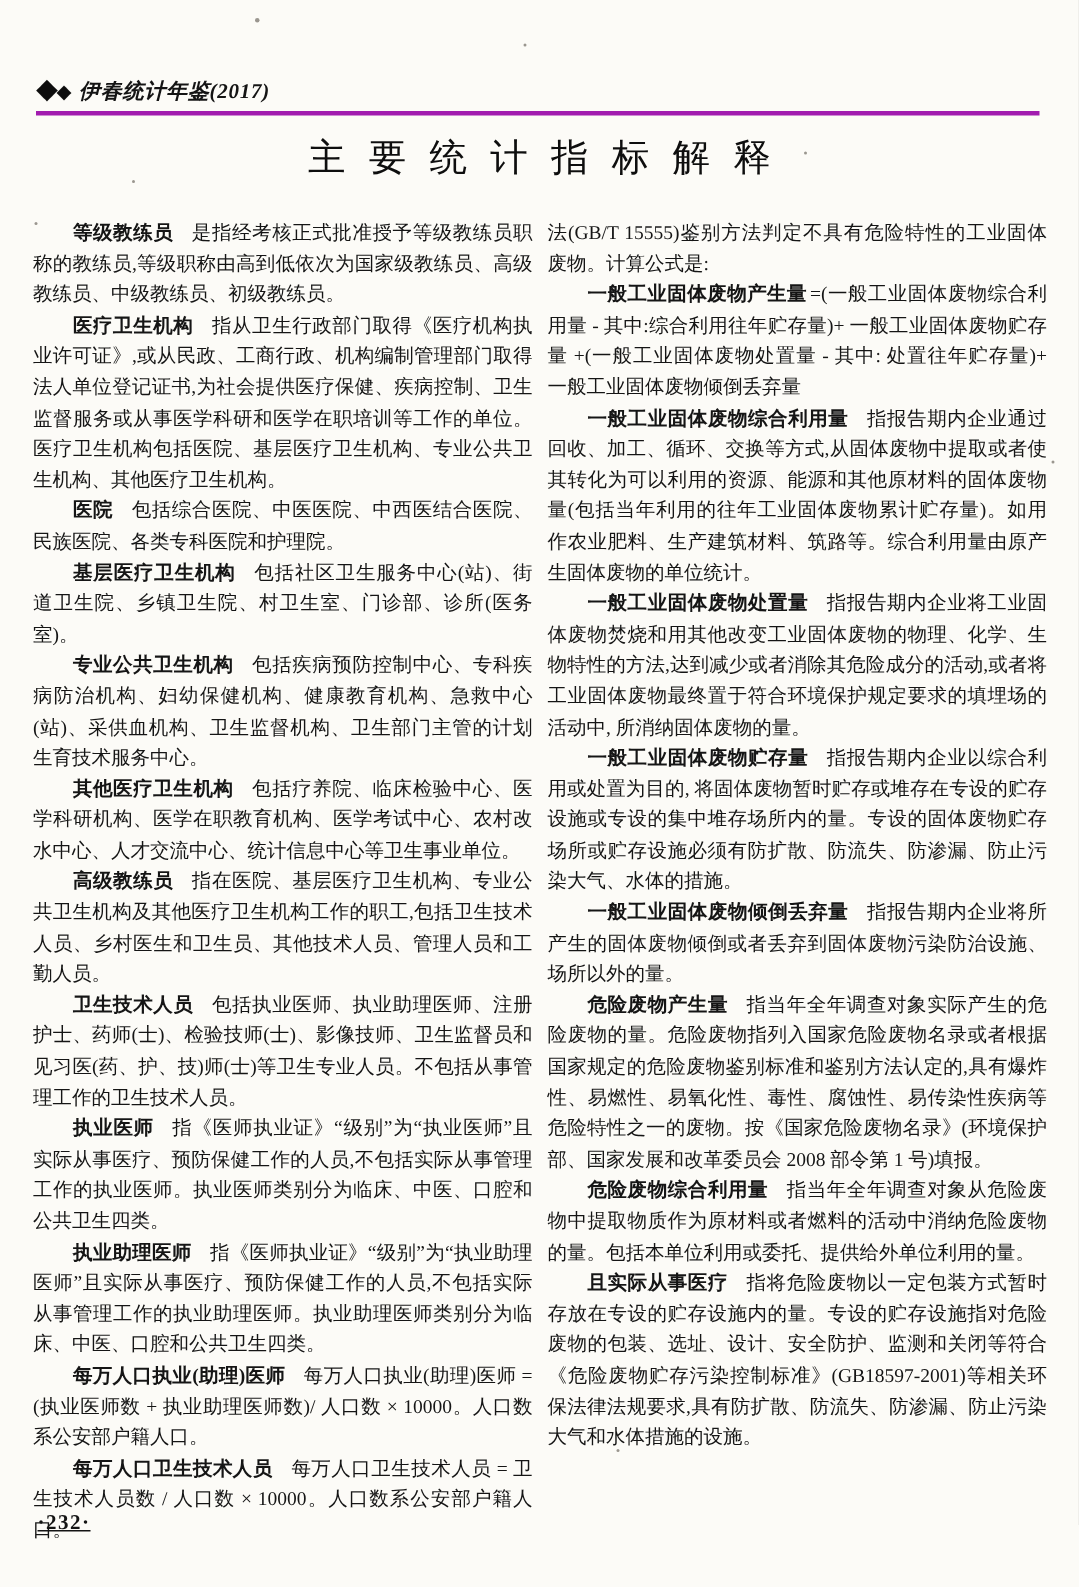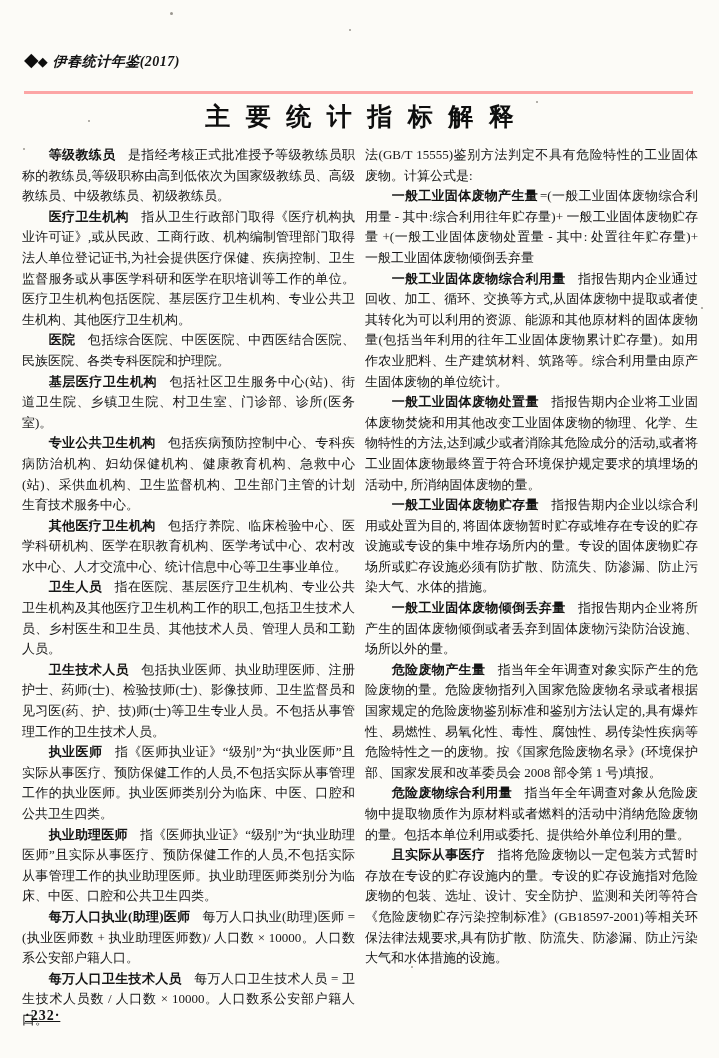--- a/index.html
+++ b/index.html
@@ -13,43 +13,43 @@
     font-family: "Liberation Serif", "DejaVu Serif", serif;
     overflow: hidden;
     box-sizing: border-box;
   }
   
   .header {
     position: absolute;
     top: 50px;
     left: 24px;
     right: 26px;
-    border-bottom: 3px solid #fca5a5;
-    padding-bottom: 20px;
+    border-bottom: 3px solid #a21caf;
+    padding-bottom: 4px;
     white-space: nowrap;
   }
   .diamond { display: inline-block; color: #0d0d0d; line-height: 1; }
   .diamond.d1 { font-size: 19px; }
   .diamond.d2 { font-size: 13px; margin-left: -1px; margin-right: 5px; }
   .brand {
     font-size: 14px;
     font-weight: bold;
     font-style: italic;
     letter-spacing: 0.5px;
   }
   
   .title {
     position: absolute;
     top: 88px;
     left: 0;
     right: 0;
-    margin: 12px;
+    margin: 0;
     text-align: center;
     font-size: 25px;
-    font-weight: bold;
+    font-weight: normal;
     letter-spacing: 0.62em;
     padding-left: 0.62em;
     color: #0e0e0e;
     font-family: "Liberation Sans", "DejaVu Sans", sans-serif;
   }
   
   .columns {
     position: absolute;
     top: 145px;
     left: 22px;
@@ -93,21 +93,21 @@
   <h1 class="title">主要统计指标解释</h1>
 
   <div class="columns">
     <div class="col" id="col-left">
         <p class="para"><span class="term">等级教练员</span><span>是指经考核正式批准授予等级教练员职称的教练员,等级职称由高到低依次为国家级教练员、高级教练员、中级教练员、初级教练员。</span></p>
         <p class="para"><span class="term">医疗卫生机构</span><span>指从卫生行政部门取得《医疗机构执业许可证》,或从民政、工商行政、机构编制管理部门取得法人单位登记证书,为社会提供医疗保健、疾病控制、卫生监督服务或从事医学科研和医学在职培训等工作的单位。医疗卫生机构包括医院、基层医疗卫生机构、专业公共卫生机构、其他医疗卫生机构。</span></p>
         <p class="para"><span class="term">医院</span><span>包括综合医院、中医医院、中西医结合医院、民族医院、各类专科医院和护理院。</span></p>
         <p class="para"><span class="term">基层医疗卫生机构</span><span>包括社区卫生服务中心(站)、街道卫生院、乡镇卫生院、村卫生室、门诊部、诊所(医务室)。</span></p>
         <p class="para"><span class="term">专业公共卫生机构</span><span>包括疾病预防控制中心、专科疾病防治机构、妇幼保健机构、健康教育机构、急救中心(站)、采供血机构、卫生监督机构、卫生部门主管的计划生育技术服务中心。</span></p>
         <p class="para"><span class="term">其他医疗卫生机构</span><span>包括疗养院、临床检验中心、医学科研机构、医学在职教育机构、医学考试中心、农村改水中心、人才交流中心、统计信息中心等卫生事业单位。</span></p>
-        <p class="para"><span class="term">卫生人员</span><span>指在医院、基层医疗卫生机构、专业公共卫生机构及其他医疗卫生机构工作的职工,包括卫生技术人员、乡村医生和卫生员、其他技术人员、管理人员和工勤人员。</span></p>
+        <p class="para"><span class="term">高级教练员</span><span>指在医院、基层医疗卫生机构、专业公共卫生机构及其他医疗卫生机构工作的职工,包括卫生技术人员、乡村医生和卫生员、其他技术人员、管理人员和工勤人员。</span></p>
         <p class="para"><span class="term">卫生技术人员</span><span>包括执业医师、执业助理医师、注册护士、药师(士)、检验技师(士)、影像技师、卫生监督员和见习医(药、护、技)师(士)等卫生专业人员。不包括从事管理工作的卫生技术人员。</span></p>
         <p class="para"><span class="term">执业医师</span><span>指《医师执业证》“级别”为“执业医师”且实际从事医疗、预防保健工作的人员,不包括实际从事管理工作的执业医师。执业医师类别分为临床、中医、口腔和公共卫生四类。</span></p>
         <p class="para"><span class="term">执业助理医师</span><span>指《医师执业证》“级别”为“执业助理医师”且实际从事医疗、预防保健工作的人员,不包括实际从事管理工作的执业助理医师。执业助理医师类别分为临床、中医、口腔和公共卫生四类。</span></p>
         <p class="para"><span class="term">每万人口执业(助理)医师</span><span>每万人口执业(助理)医师 =(执业医师数 + 执业助理医师数)/ 人口数 × 10000。人口数系公安部户籍人口。</span></p>
         <p class="para"><span class="term">每万人口卫生技术人员</span><span>每万人口卫生技术人员 = 卫生技术人员数 / 人口数 × 10000。人口数系公安部户籍人口。</span></p>
       </div>
     <div class="col" id="col-right">
         <p class="para cont"><span>法(GB/T 15555)鉴别方法判定不具有危险特性的工业固体废物。计算公式是:</span></p>
         <p class="para"><span class="term tight">一般工业固体废物产生量</span><span>=(一般工业固体废物综合利用量 - 其中:综合利用往年贮存量)+ 一般工业固体废物贮存量 +(一般工业固体废物处置量 - 其中: 处置往年贮存量)+ 一般工业固体废物倾倒丢弃量</span></p>
         <p class="para"><span class="term">一般工业固体废物综合利用量</span><span>指报告期内企业通过回收、加工、循环、交换等方式,从固体废物中提取或者使其转化为可以利用的资源、能源和其他原材料的固体废物量(包括当年利用的往年工业固体废物累计贮存量)。如用作农业肥料、生产建筑材料、筑路等。综合利用量由原产生固体废物的单位统计。</span></p>

